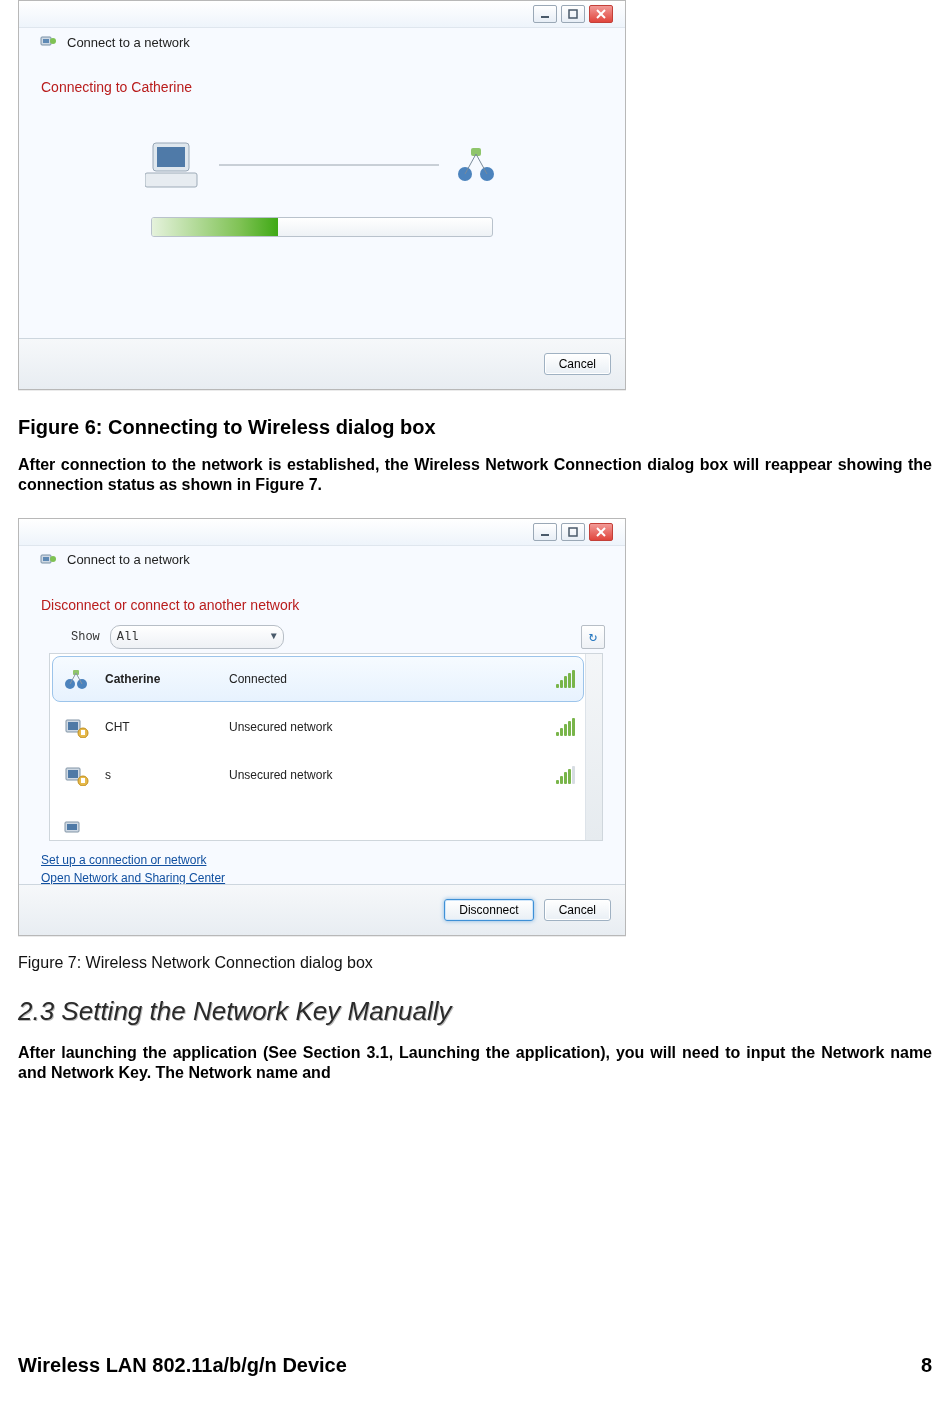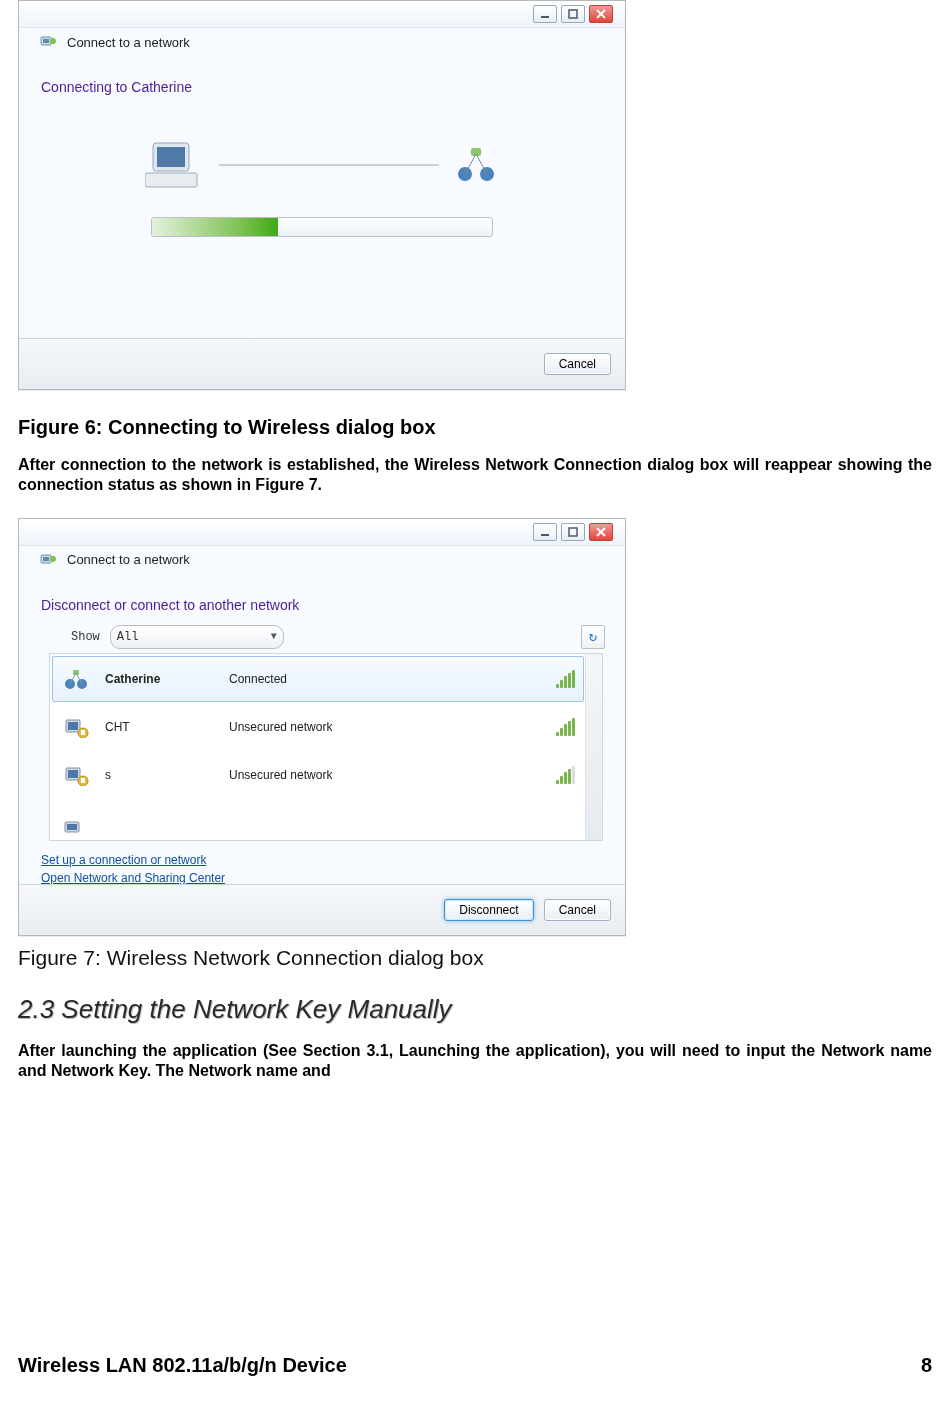--- a/index.html
+++ b/index.html
@@ -5,46 +5,46 @@
   html,body{margin:0;padding:0;background:#fff;font-family:Verdana,Geneva,sans-serif;color:#000}
   .page{width:950px;height:1407px;position:relative;box-sizing:border-box;padding:0 18px}
   .shot{border:1px solid #b8b8b8;background:#f7faff;position:relative;box-shadow:0 1px 0 rgba(0,0,0,.08)}
   .shot .titlebar{height:26px;background:linear-gradient(#fff,#eef4fb);border-bottom:1px solid #dfe6ee;position:relative}
   .wbtns{position:absolute;top:4px;right:12px;display:flex;gap:4px}
   .wbtn{width:22px;height:16px;border:1px solid #9aa8b6;border-radius:2px;background:linear-gradient(#fff,#e7eef6);display:flex;align-items:center;justify-content:center}
   .wbtn.close{background:linear-gradient(#f29a97,#e0453c);border-color:#c34039;color:#fff}
   .wbtn svg{display:block}
   .shot .iconrow{position:absolute;top:32px;left:20px;display:flex;align-items:center;gap:10px;font-family:'Segoe UI',Tahoma,sans-serif;font-size:13px;color:#222}
   .neticon svg{display:block}
-  .bluehdr{position:absolute;left:22px;top:78px;color:#4c1d95;font-family:'Segoe UI',Tahoma,sans-serif;font-size:14px}
+  .bluehdr{position:absolute;left:22px;top:78px;color:#b91c1c;font-family:'Segoe UI',Tahoma,sans-serif;font-size:14px}
   .pcnet{position:absolute;top:138px;left:0;right:0;display:flex;align-items:center;justify-content:center;gap:14px}
   .prog{position:absolute;top:216px;left:50%;transform:translateX(-50%);width:340px;height:18px;border:1px solid #b9c2cc;border-radius:3px;background:linear-gradient(#fff,#eef2f6);overflow:hidden}
   .prog .fill{height:100%;width:37%;background:linear-gradient(90deg,#e5f2dc 0%,#7fc254 70%,#3fa915 100%)}
   .btmbar{position:absolute;left:0;right:0;bottom:0;height:38px;background:linear-gradient(#f6f8fa,#e8edf2);border-top:1px solid #cdd6de;display:flex;align-items:center;justify-content:flex-end;padding:6px 14px;gap:10px}
   .btn{font-family:'Segoe UI',Tahoma,sans-serif;font-size:12px;border:1px solid #9fb1c2;border-radius:3px;background:linear-gradient(#fff,#e9eff5);padding:3px 14px;box-shadow:inset 0 0 0 1px #fff}
   .btn.primary{border-color:#3e90d6;box-shadow:inset 0 0 0 1px #cfe6fb,0 0 4px rgba(62,144,214,.6)}
 
   
   .figcap{margin-top:26px;font-weight:bold;font-size:20px}
-  .figcap2{margin-top:10px;font-size:21px;color:#111}
+  .figcap2{margin-top:18px;font-size:16px;color:#111}
   .body{margin-top:16px;font-weight:bold;font-size:16px;line-height:1.28;text-align:justify}
   .body.last{}
   .sect{margin-top:24px;font-family:Verdana,Geneva,sans-serif;font-style:italic;font-size:26px;color:#2a2a2a;text-shadow:1px 1px 0 #bcbcbc}
   .footer{position:absolute;left:18px;right:18px;bottom:30px;display:flex;justify-content:space-between;font-weight:bold;font-size:20px}
 
   
   .showrow{position:absolute;top:106px;left:52px;display:flex;align-items:center;gap:10px;font-family:Liberation Mono, monospace;font-size:12px;color:#333}
   .combo{width:160px;height:22px;border:1px solid #b7bec6;border-radius:10px;background:linear-gradient(#fff,#eef1f5);display:flex;align-items:center;justify-content:space-between;padding:0 6px;font-size:12px}
   .refresh{width:22px;height:22px;border:1px solid #b7bec6;border-radius:2px;background:linear-gradient(#fff,#eef1f5);color:#2b7ac1;font-size:14px;display:flex;align-items:center;justify-content:center}
   .listwrap{position:absolute;top:134px;left:30px;right:22px;height:186px;border:1px solid #cfd6dc;background:#fff}
   .listwrap::after{content:"";position:absolute;right:0;top:0;bottom:0;width:16px;background:linear-gradient(#f4f6f8,#e6ebef);border-left:1px solid #dde3e9}
   .scrarw{position:absolute;right:0;width:16px;height:16px;display:flex;align-items:center;justify-content:center;color:#5f6f7e;font-size:10px}
   .scrarw.top{top:0;border-bottom:1px solid #dde3e9}
   .scrarw.bot{bottom:0;border-top:1px solid #dde3e9}
-  .nrow{position:absolute;left:2px;right:18px;height:44px;display:flex;align-items:center;gap:14px;padding:0 8px;border:1px solid transparent;border-radius:2px;font-family:'Segoe UI',Tahoma,sans-serif;font-size:12px;color:#222}
+  .nrow{position:absolute;left:2px;right:18px;height:44px;display:flex;align-items:center;gap:14px;padding:0 8px;border:1px solid transparent;border-radius:8px;font-family:'Segoe UI',Tahoma,sans-serif;font-size:12px;color:#222}
   .nrow.sel{background:linear-gradient(#f6fbff,#e7f2fe);border-color:#9cc4ea}
   .nrow .nname{width:110px;font-weight:normal}
   .nrow.sel .nname{font-weight:bold}
   .nrow .nstat{flex:1;color:#222}
   .sigbars{display:flex;align-items:flex-end;gap:1px;height:18px}
   .sigbars span{width:3px;background:#79b54a;border-radius:1px}
   .sigbars.s5 span:nth-child(1){height:4px}.sigbars.s5 span:nth-child(2){height:8px}.sigbars.s5 span:nth-child(3){height:12px}.sigbars.s5 span:nth-child(4){height:15px}.sigbars.s5 span:nth-child(5){height:18px}
   .sigbars.s4 span:nth-child(1){height:4px}.sigbars.s4 span:nth-child(2){height:8px}.sigbars.s4 span:nth-child(3){height:12px}.sigbars.s4 span:nth-child(4){height:15px}.sigbars.s4 span:nth-child(5){height:18px;background:#d7dde2}
   .nico{width:30px;display:flex;justify-content:center}
   .links{position:absolute;left:22px;bottom:48px;font-family:'Segoe UI',Tahoma,sans-serif;font-size:12px}

